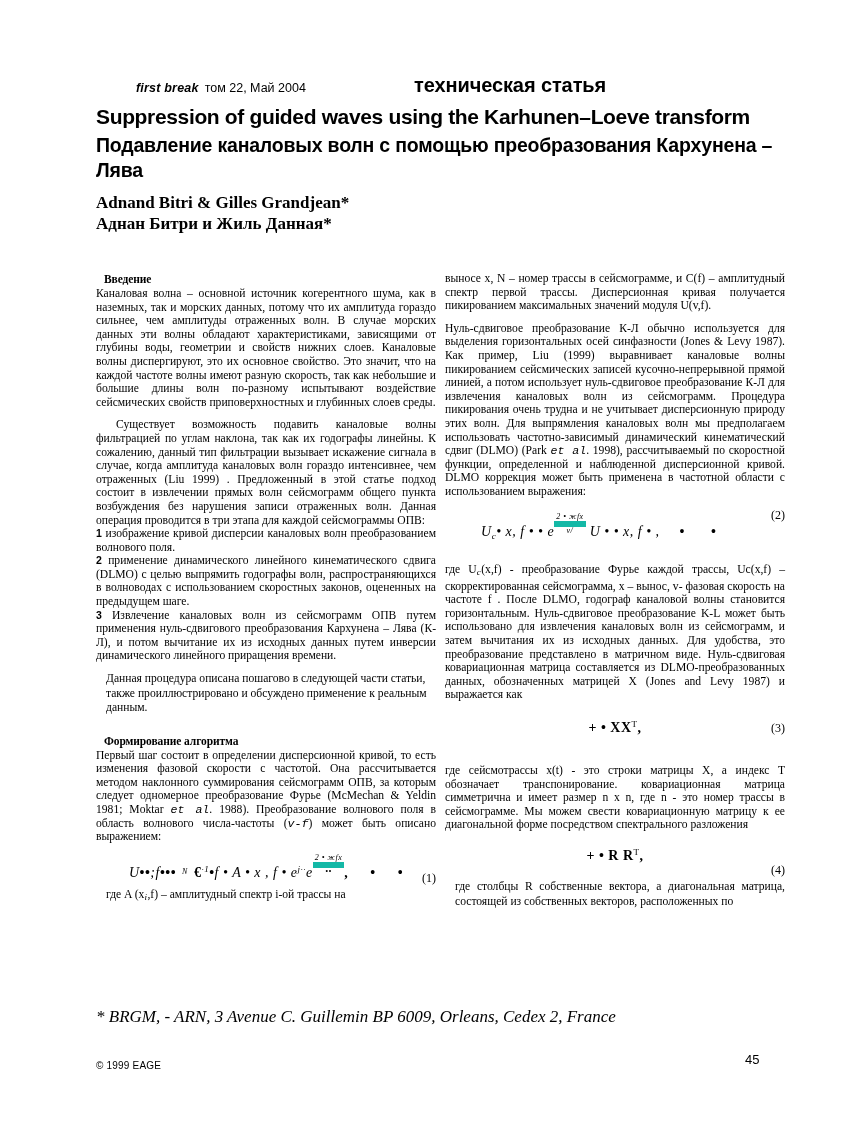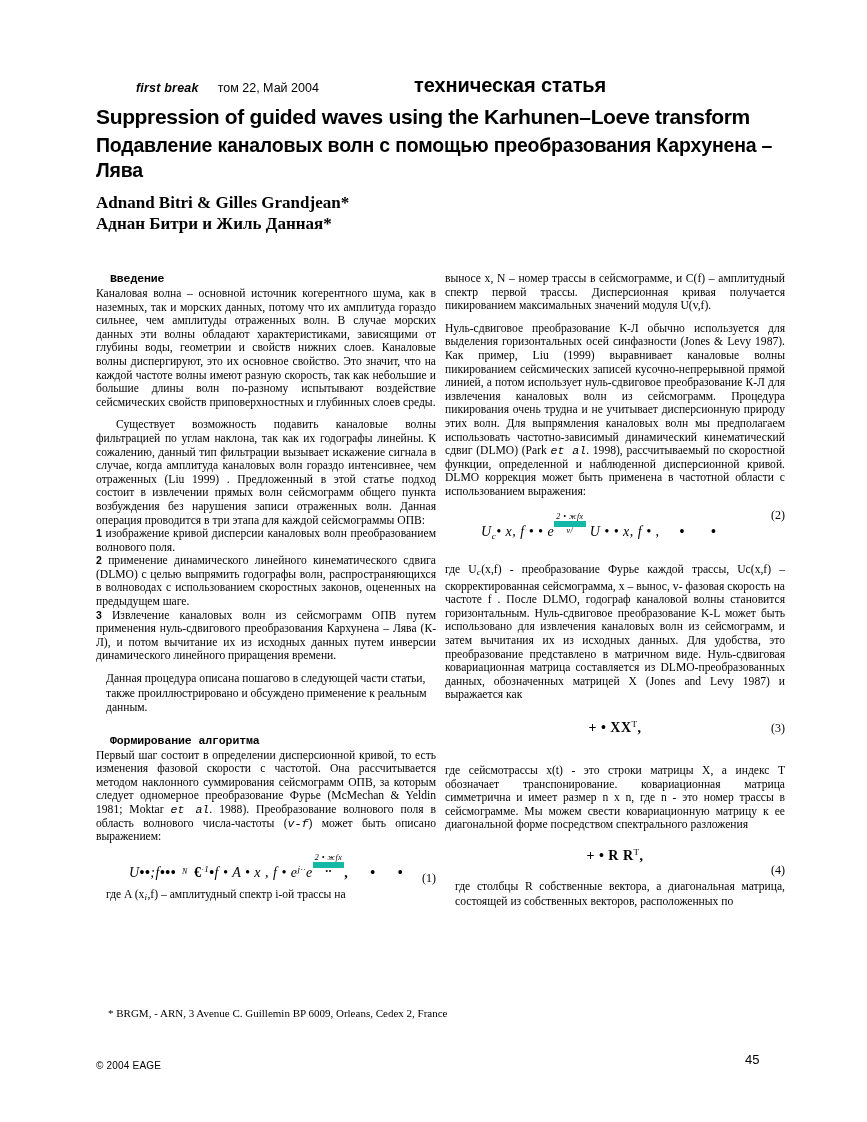--- a/index.html
+++ b/index.html
@@ -35,21 +35,21 @@
     font-family: "Liberation Sans", sans-serif;
     font-style: italic;
     font-weight: bold;
     font-size: 12.5px;
     letter-spacing: 0.2px;
     margin-left: 40px;
   }
   .issue-info {
     font-family: "Liberation Sans", sans-serif;
     font-size: 12.5px;
-    margin-left: 19px;
+    margin-left: 6px;
   }
   .section-kicker {
     position: absolute;
     left: 414px;
     top: 74px;
     font-family: "Liberation Sans", sans-serif;
     font-weight: bold;
     font-size: 20px;
     letter-spacing: -0.1px;
   }
@@ -104,25 +104,25 @@
     top: 272px;
     width: 340px;
     font-size: 11.6px;
     line-height: 13.6px;
     text-align: justify;
   }
   .col-left  { left: 96px; }
   .col-right { left: 445px; }
 
   .heading {
-    font-family: Liberation Mono, monospace;
+    font-family: Liberation Serif, serif;
     font-weight: bold;
     font-size: 11.5px;
     line-height: 14px;
-    margin: 0 0 1px 14px;
+    margin: 0 0 1px 8px;
     text-align: left;
     letter-spacing: -0.1px;
   }
   .heading.spaced { margin-top: 18px; }
 
   p.para {
     margin: 0;
     text-align: justify;
     text-justify: inter-word;
   }
@@ -181,25 +181,26 @@
     top: 4px;
     font-family: "Liberation Serif", serif;
     font-size: 12px;
     font-style: normal;
   }
   .eqnum.low { top: 18px; }
 
   
   .footnote {
     position: absolute;
-    left: 108px;
+    left: 96px;
     top: 1007px;
     width: 690px;
     font-family: "Liberation Serif", serif;
-    font-size: 11px;
+    font-style: italic;
+    font-size: 17px;
   }
   .footer-left {
     position: absolute;
     left: 96px;
     top: 1060px;
     font-family: "Liberation Sans", sans-serif;
     font-size: 10px;
     letter-spacing: 0.2px;
   }
   .footer-page {
@@ -304,16 +305,16 @@
       </div>
       <span class="eqnum low">(4)</span>
     </div>
 
     <p class="blockquote" style="margin-top:6px;text-align:justify">где столбцы R собственные вектора, а диагональная матрица, состоящей из собственных векторов, расположенных по</p>
 
   </div>
 
   <div class="footnote">* BRGM, - ARN, 3 Avenue C. Guillemin BP 6009, Orleans, Cedex 2, France</div>
 
-  <div class="footer-left">© 2004 EAGE</div>
+  <div class="footer-left">© 1999 EAGE</div>
   <div class="footer-page">45</div>
 
 </div>
 
 </body></html>

